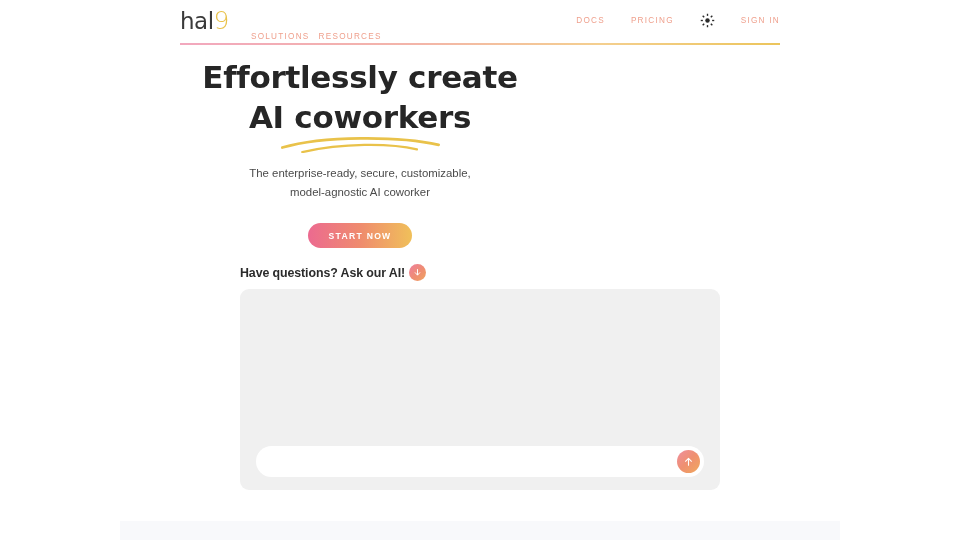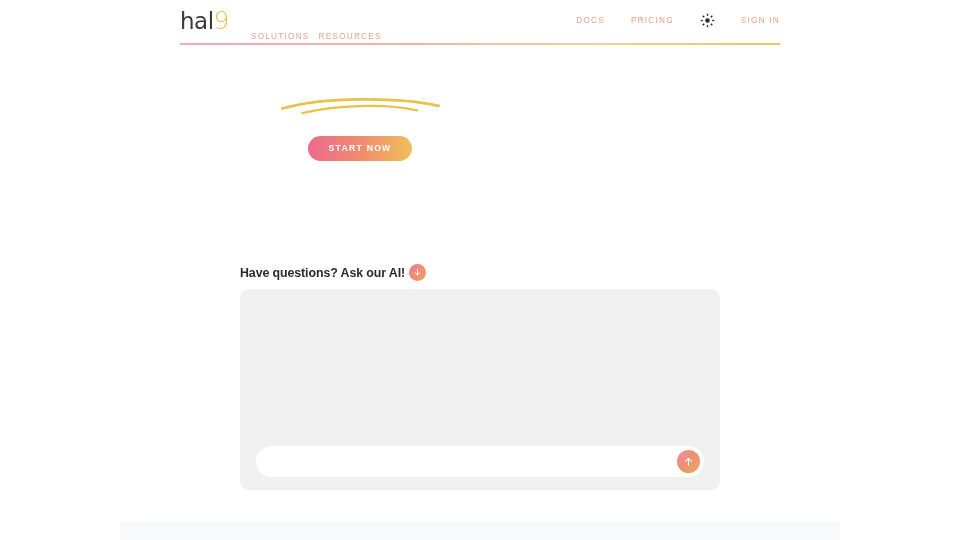--- a/index.html
+++ b/index.html
@@ -279,28 +279,30 @@
 
     <span class="nav-link">SIGN IN</span>
 
   </div>
 </div>
 
 <div class="header-rule"></div>
 
 <div class="hero">
   <h1 class="hero-title">
-    <br>
+    <span>Effortlessly create</span><br>
+    <span>AI coworkers</span>
   </h1>
 
   <svg class="swoosh" viewBox="0 0 180 22">
     <path d="M4 16 C 48 3, 132 3, 176 13" fill="none" stroke="#e9c24a" stroke-width="3" stroke-linecap="round"></path>
     <path d="M26 21 C 70 11, 122 11, 152 18" fill="none" stroke="#e9c24a" stroke-width="2.6" stroke-linecap="round"></path>
   </svg>
 
+  <p class="hero-sub">The enterprise-ready, secure, customizable, model-agnostic AI coworker</p>
 
   <button class="start-btn">START NOW</button>
 </div>
 
 <div class="ask-row">
   <span class="ask-text">Have questions? Ask our AI!</span>
   <span class="ask-badge">
     <svg width="9" height="9" viewBox="0 0 24 24">
       <path d="M12 4 L12 18 M6 12.5 L12 19 L18 12.5" fill="none" stroke="#ffffff" stroke-width="2.6" stroke-linecap="round" stroke-linejoin="round"></path>
     </svg>

